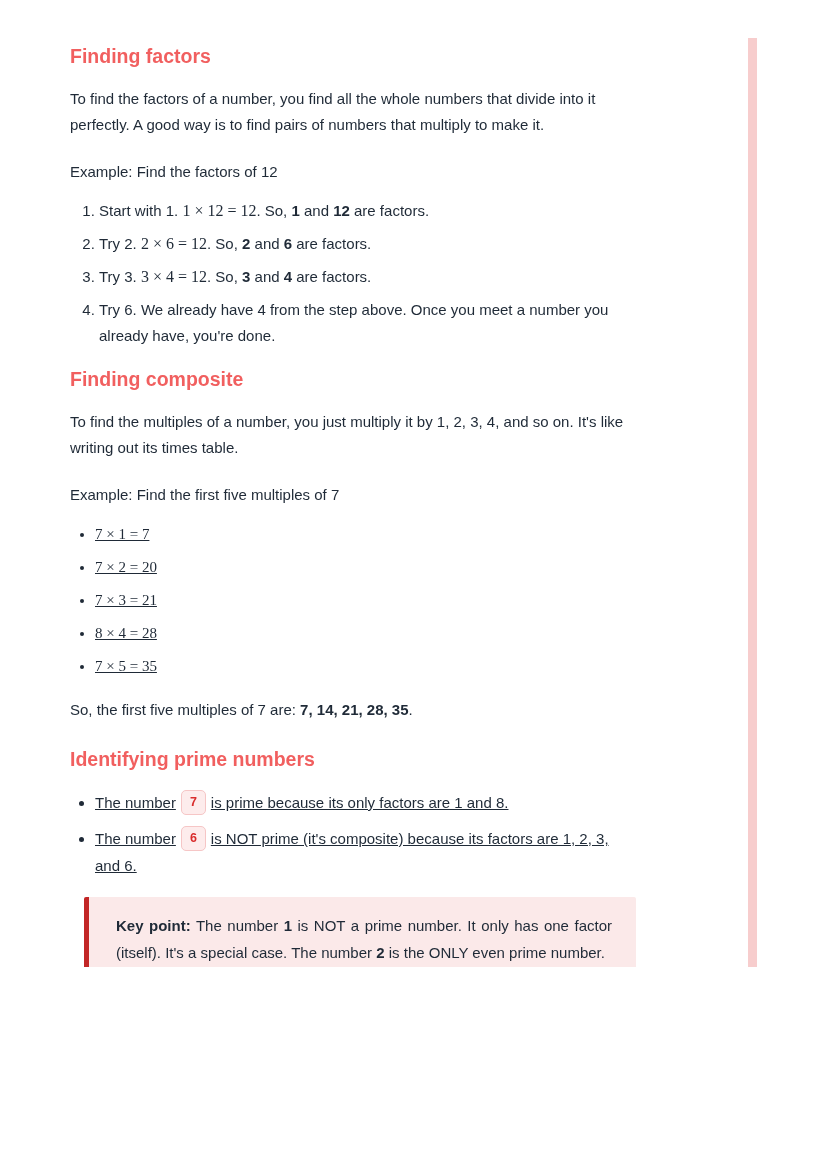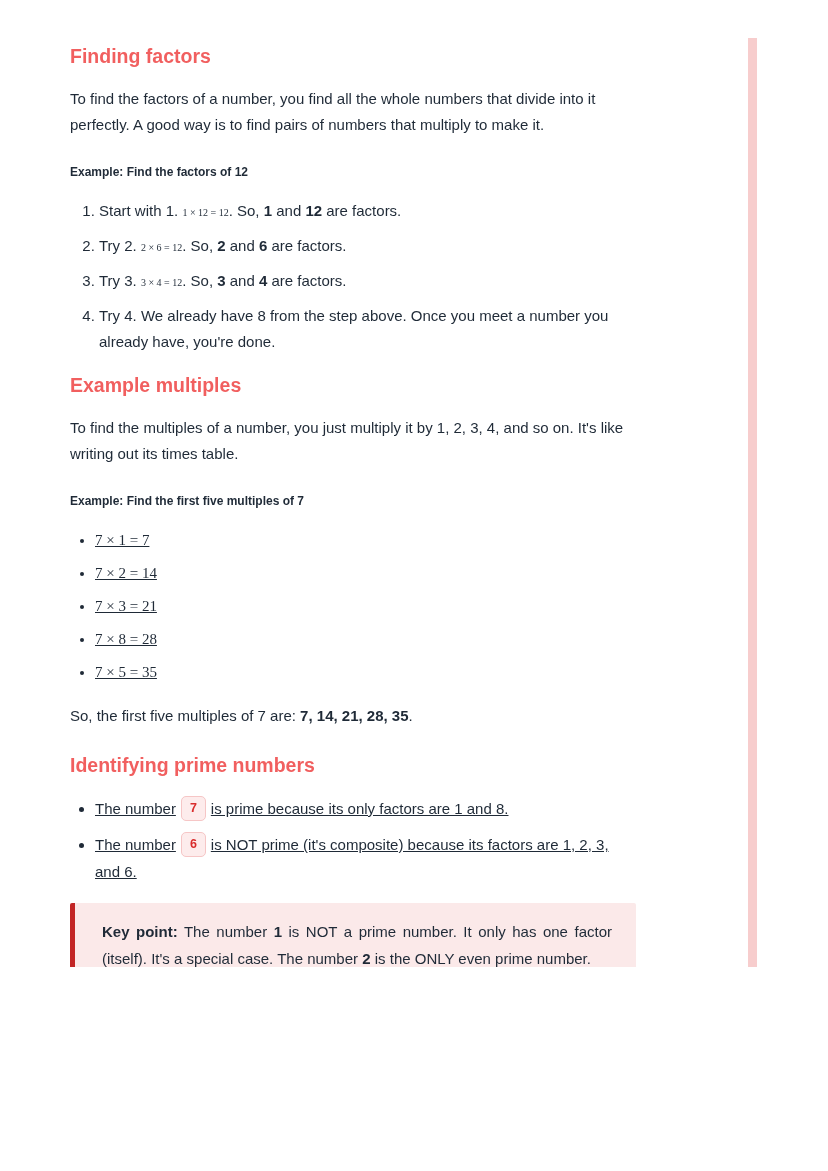--- a/index.html
+++ b/index.html
@@ -23,51 +23,52 @@
     color:var(--accent-heading,#f15f5f);
     font-size:19.5px; line-height:24px; font-weight:700;
     margin:6px 0 18px 0;
   }
 
   .body, .steps li, .bullets li {
     font-size:15px; line-height:26px; color:var(--text,#1f2a37);
   }
   p.body { margin:0 0 24px 0; }
 
-  .example-title { font-size:12px; line-height:20px; font-weight:700; margin:0 0 16px 0; color:var(--text,#1f2a37); }
+  .example-title { font-size:15px; line-height:20px; font-weight:400; margin:0 0 16px 0; color:var(--text,#1f2a37); }
 
   ol.steps { margin:0 0 18px 0; padding-left:29px; }
   ol.steps li { margin-bottom:7px; }
 
   ul.bullets { margin:0 0 18px 0; padding-left:25px;text-decoration:underline; }
   ul.bullets li { margin-bottom:7px; }
   ul.badge-bullets li { line-height:27px; margin-bottom:9px; }
 
   .seg-plain { font-weight:400; }
   .seg-bold  { font-weight:700; }
   .seg-math  {
     font-family:"Liberation Serif","DejaVu Serif",serif;
-    font-size:10px;
+    font-size:16px;
   }
   .seg-badge {
     display:inline-block;
     background:var(--badge-bg,#fdecec);
     border:1px solid var(--badge-border,#f6c6c6);
     color:var(--badge-text,#d92d2d);
     font-weight:700; font-size:12.5px; line-height:1;
     padding:5px 8px; border-radius:5px;
     margin:0 5px; vertical-align:2px;
   }
 
   .callout {
     margin-top:12px;
     background:var(--callout-bg,#fbe9e9);
     border-left:5px solid var(--callout-border,#c22626);
     padding:15px 24px 15px 27px;
     border-radius:2px;
+    margin-left:14px;
   }
   .callout p {
     font-size:15px; line-height:27px; text-align:justify;
     color:var(--text,#1f2a37); margin:0;
   }
 
   .footer {
     position:absolute; left:686px; top:1102px; z-index:3;
     font-size:16px; color:var(--footer-text,#9ca3af);
     white-space:nowrap;
@@ -82,33 +83,33 @@
   <div class="content">
 
     <section>
       <h2 class="heading">Finding factors</h2>
       <p class="body">To find the factors of a number, you find all the whole numbers that divide into it perfectly. A good way is to find pairs of numbers that multiply to make it.</p>
       <p class="example-title">Example: Find the factors of 12</p>
       <ol class="steps">
         <li><span class="seg-plain">Start with 1. </span><span class="seg-math">1 × 12 = 12</span><span class="seg-plain">. So, </span><span class="seg-bold">1</span><span class="seg-plain"> and </span><span class="seg-bold">12</span><span class="seg-plain"> are factors.</span></li>
         <li><span class="seg-plain">Try 2. </span><span class="seg-math">2 × 6 = 12</span><span class="seg-plain">. So, </span><span class="seg-bold">2</span><span class="seg-plain"> and </span><span class="seg-bold">6</span><span class="seg-plain"> are factors.</span></li>
         <li><span class="seg-plain">Try 3. </span><span class="seg-math">3 × 4 = 12</span><span class="seg-plain">. So, </span><span class="seg-bold">3</span><span class="seg-plain"> and </span><span class="seg-bold">4</span><span class="seg-plain"> are factors.</span></li>
-        <li><span class="seg-plain">Try 4. We already have 8 from the step above. Once you meet a number you already have, you're done.</span></li>
+        <li><span class="seg-plain">Try 6. We already have 4 from the step above. Once you meet a number you already have, you're done.</span></li>
       </ol>
     </section>
 
     <section>
-      <h2 class="heading">Example multiples</h2>
+      <h2 class="heading">Finding composite</h2>
       <p class="body">To find the multiples of a number, you just multiply it by 1, 2, 3, 4, and so on. It's like writing out its times table.</p>
       <p class="example-title">Example: Find the first five multiples of 7</p>
       <ul class="bullets">
         <li class="seg-math">7 × 1 = 7</li>
-        <li class="seg-math">7 × 2 = 14</li>
+        <li class="seg-math">7 × 2 = 20</li>
         <li class="seg-math">7 × 3 = 21</li>
-        <li class="seg-math">7 × 8 = 28</li>
+        <li class="seg-math">8 × 4 = 28</li>
         <li class="seg-math">7 × 5 = 35</li>
       </ul>
       <p class="body"><span class="seg-plain">So, the first five multiples of 7 are: </span><span class="seg-bold">7, 14, 21, 28, 35</span><span class="seg-plain">.</span></p>
     </section>
 
     <section>
       <h2 class="heading">Identifying prime numbers</h2>
       <ul class="bullets badge-bullets">
         <li><span class="seg-plain">The number</span><span class="seg-badge">7</span><span class="seg-plain">is prime because its only factors are 1 and 8.</span></li>
         <li><span class="seg-plain">The number</span><span class="seg-badge">6</span><span class="seg-plain">is NOT prime (it's composite) because its factors are 1, 2, 3, and 6.</span></li>

